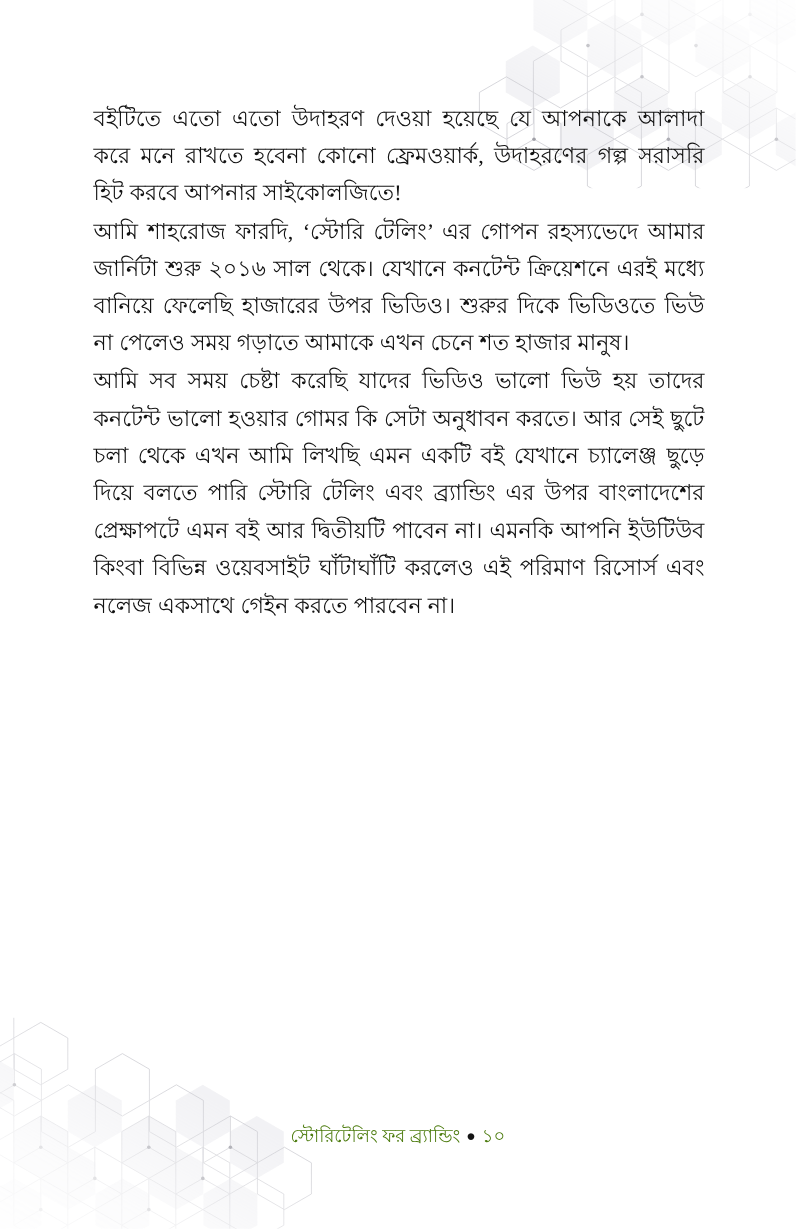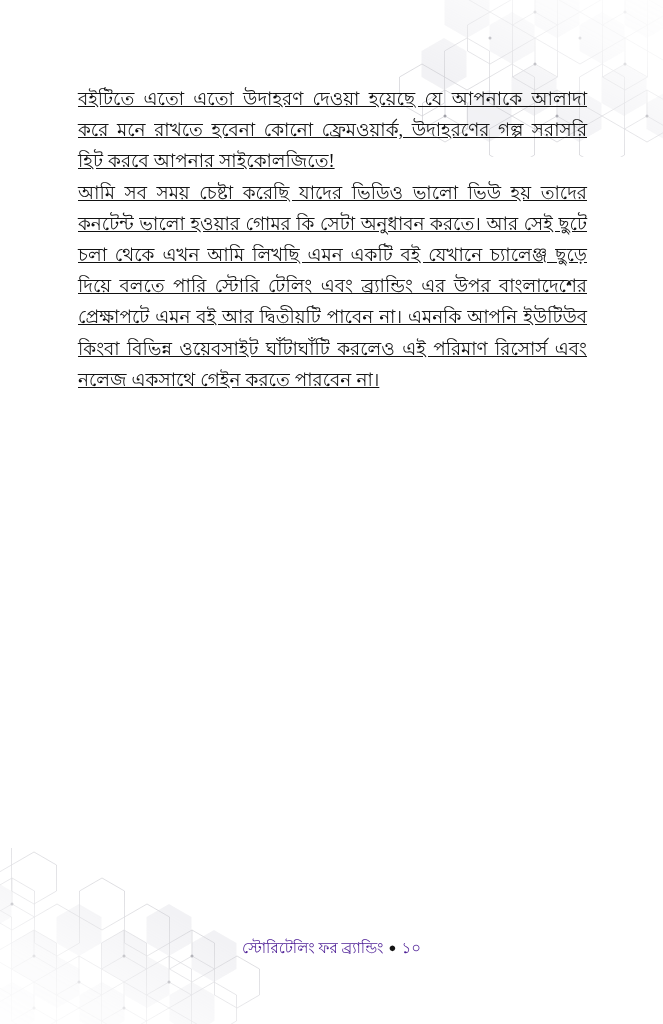--- a/index.html
+++ b/index.html
@@ -45,35 +45,34 @@
 
   .para {
     margin: 0;
     text-align: justify;
     text-align-last: left;
     color: #111111;
     font-size: 18.4px;
     line-height: 31.2px;
     letter-spacing: 0px;
     word-spacing: 0.5px;
-    text-decoration: underline;
   }
 
   
   .footer {
     position: absolute;
     left: 0;
     right: 0;
     top: 938px;
     text-align: center;
     z-index: 2;
   }
   .footer-text {
     display: inline-block;
-    color: #4c1d95;
+    color: #4d7c0f;
     font-size: 15px;
     line-height: 20px;
     white-space: nowrap;
   }
   .footer-sep {
     display: inline-block;
     padding: 0 5px;
     color: #141414;
     font-size: 13px;
     vertical-align: 1px;
@@ -233,18 +232,19 @@
       <circle cx="7" cy="82" r="1.5"></circle>
       <circle cx="30" cy="56" r="1.5"></circle>
       <circle cx="210" cy="108" r="1.5"></circle>
       <circle cx="97" cy="186" r="1.5"></circle>
     </g>
   </g>
 </svg>
 
 <main class="page-content">
   <p class="para">বইটিতে এতো এতো উদাহরণ দেওয়া হয়েছে যে আপনাকে আলাদা করে মনে রাখতে হবেনা কোনো ফ্রেমওয়ার্ক, উদাহরণের গল্প সরাসরি হিট করবে আপনার সাইকোলজিতে!</p>
+  <p class="para">আমি শাহরোজ ফারদি, ‘স্টোরি টেলিং’ এর গোপন রহস্যভেদে আমার জার্নিটা শুরু ২০১৬ সাল থেকে। যেখানে কনটেন্ট ক্রিয়েশনে এরই মধ্যে বানিয়ে ফেলেছি হাজারের উপর ভিডিও। শুরুর দিকে ভিডিওতে ভিউ না পেলেও সময় গড়াতে আমাকে এখন চেনে শত হাজার মানুষ।</p>
   <p class="para">আমি সব সময় চেষ্টা করেছি যাদের ভিডিও ভালো ভিউ হয় তাদের কনটেন্ট ভালো হওয়ার গোমর কি সেটা অনুধাবন করতে। আর সেই ছুটে চলা থেকে এখন আমি লিখছি এমন একটি বই যেখানে চ্যালেঞ্জ ছুড়ে দিয়ে বলতে পারি স্টোরি টেলিং এবং ব্র্যান্ডিং এর উপর বাংলাদেশের প্রেক্ষাপটে এমন বই আর দ্বিতীয়টি পাবেন না। এমনকি আপনি ইউটিউব কিংবা বিভিন্ন ওয়েবসাইট ঘাঁটাঘাঁটি করলেও এই পরিমাণ রিসোর্স এবং নলেজ একসাথে গেইন করতে পারবেন না।</p>
 </main>
 
 <footer class="footer">
   <span class="footer-text">স্টোরিটেলিং ফর ব্র্যান্ডিং</span><span class="footer-sep">●</span><span class="footer-text">১০</span>
 </footer>
 
 </body></html>

